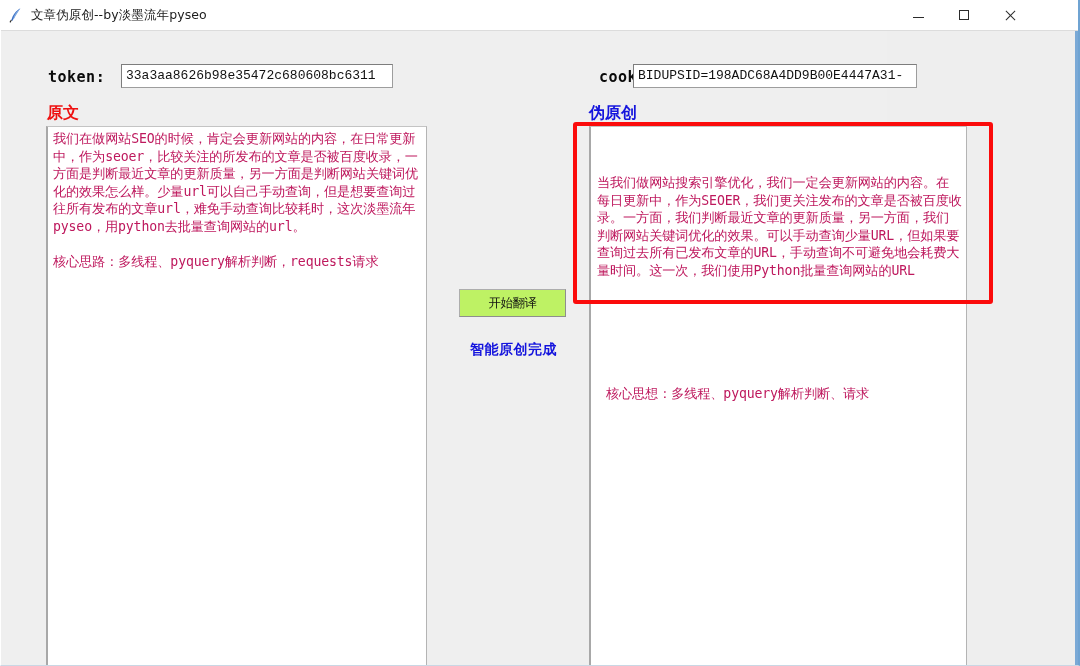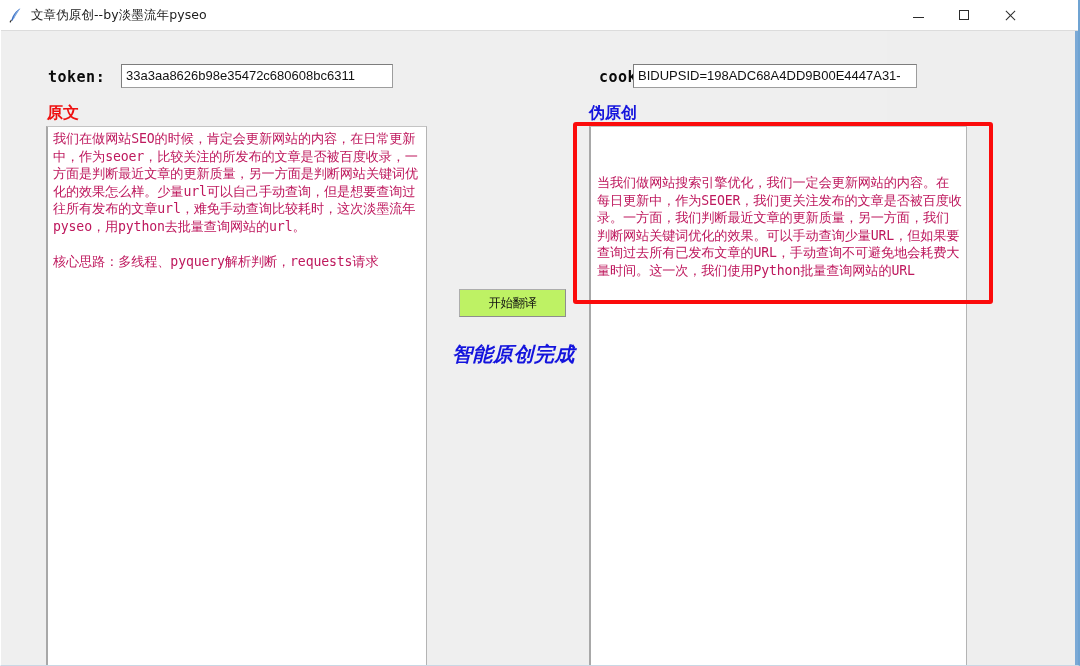--- a/index.html
+++ b/index.html
@@ -103,21 +103,21 @@
   }
   #token-label  { left: 47px;  top: 37px; }
   #cookie-label { left: 558px; top: 37px; margin-left: 40px; }
 
   .text-input {
     position: absolute;
     background: #ffffff;
     border: 1px solid #9d9d9d;
     border-top-color: #7d7d7d;
     border-left-color: #7d7d7d;
-    font-family: Liberation Sans, sans-serif;
+    font-family: Liberation Mono, monospace;
     font-size: 13px;
     color: #111111;
     padding: 0 0 0 4px;
     line-height: 22px;
     white-space: nowrap;
     overflow: hidden;
   }
   #token-input  { left: 120px; top: 33px; width: 272px; height: 24px; }
   #cookie-input { left: 632px; top: 33px; width: 284px; height: 24px; }
 
@@ -190,25 +190,24 @@
     font-size: 12.5px;
     color: #111111;
     letter-spacing: -0.5px;
   }
   #status-text {
     position: absolute;
     left: 430px; top: 310px;
     width: 165px;
     text-align: center;
     font-family: "DejaVu Sans", "Liberation Sans", sans-serif;
-    font-size: 20px;
+    font-size: 14px;
     font-weight: bold;
     color: #1414dd;
     letter-spacing: 0.5px;
-    font-style: italic;
   }
 
   
   #watermark {
     position: absolute;
     left: 795px; top: 598px;
     display: flex;
     align-items: center;
     gap: 9px;
     opacity: 0.62;
@@ -268,20 +267,21 @@
 
     <div class="text-area" id="original-textarea">
       <p>我们在做网站SEO的时候，肯定会更新网站的内容，在日常更新中，作为seoer，比较关注的所发布的文章是否被百度收录，一方面是判断最近文章的更新质量，另一方面是判断网站关键词优化的效果怎么样。少量url可以自己手动查询，但是想要查询过往所有发布的文章url，难免手动查询比较耗时，这次淡墨流年pyseo，用python去批量查询网站的url。</p>
       <p class="spacer"></p>
       <p>核心思路：多线程、pyquery解析判断，requests请求</p>
     </div>
 
     <div class="text-area" id="rewrite-textarea">
       <p>当我们做网站搜索引擎优化，我们一定会更新网站的内容。在每日更新中，作为SEOER，我们更关注发布的文章是否被百度收录。一方面，我们判断最近文章的更新质量，另一方面，我们判断网站关键词优化的效果。可以手动查询少量URL，但如果要查询过去所有已发布文章的URL，手动查询不可避免地会耗费大量时间。这一次，我们使用Python批量查询网站的URL</p>
       <p class="spacer"></p>
+      <p class="indent">核心思想：多线程、pyquery解析判断、请求</p>
     </div>
 
     <div id="annotation-box"></div>
 
     <div id="translate-button">开始翻译</div>
     <div id="status-text">智能原创完成</div>
 
 
   </div>
 

